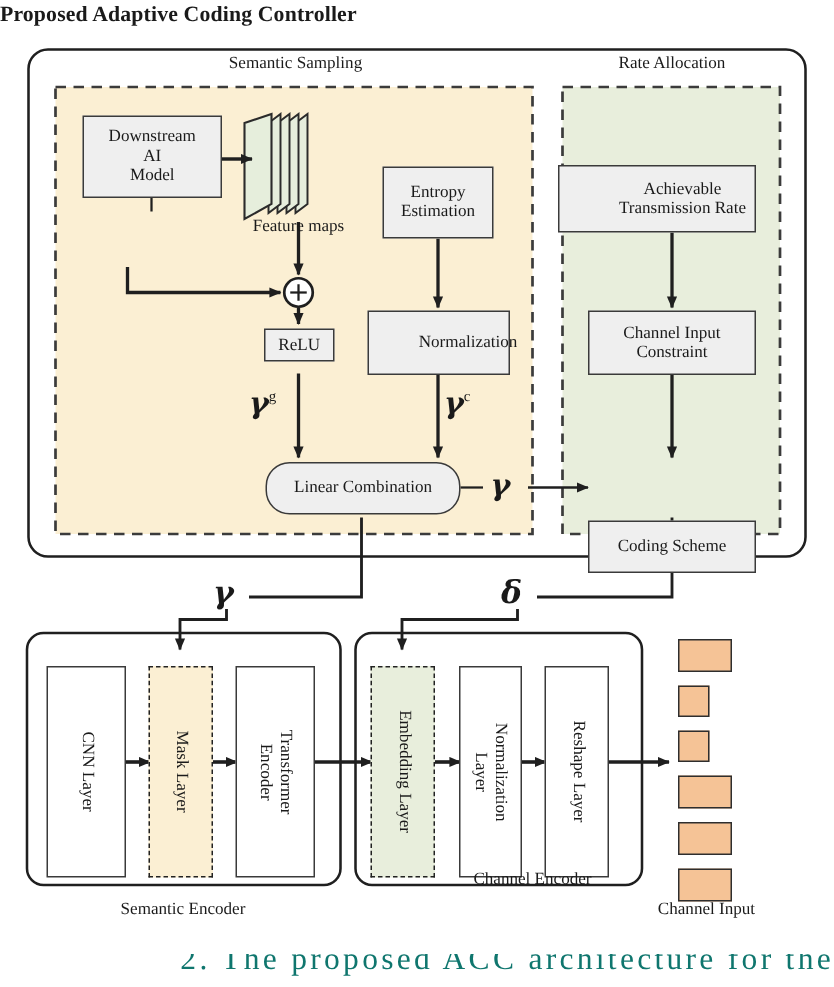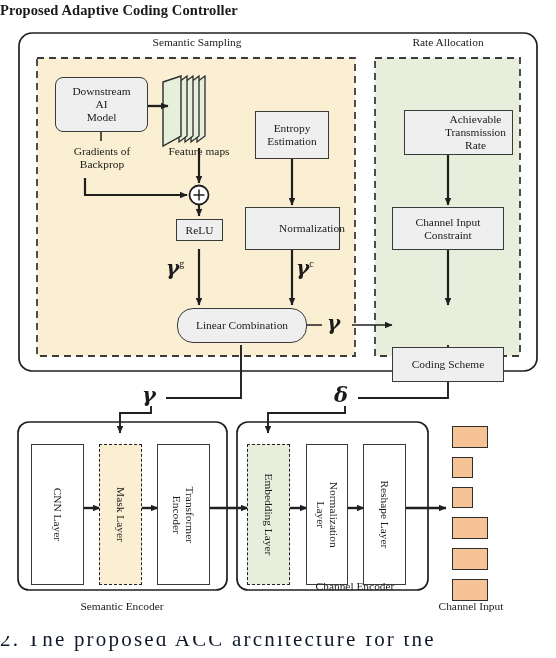--- a/index.html
+++ b/index.html
@@ -21,22 +21,22 @@
         text-align:center;}
 
   .greek{position:absolute;font-family:"DejaVu Serif",serif;font-weight:bold;
          font-style:italic;font-size:20px;line-height:1;}
   .greek .sup{font-size:10px;font-style:normal;font-weight:normal;
               vertical-align:super;font-family:"Liberation Serif",serif;}
 
   .plain{position:absolute;font-size:11.4px;text-align:center;line-height:1.18;
          white-space:nowrap;}
   .chblk{position:absolute;box-sizing:border-box;border:1.6px solid #2e2e2e;}
-  .caption{position:absolute;left:0;top:636px;width:556px;text-align:left;
-           font-size:21px;letter-spacing:2.2px;color:#0f172a;overflow:hidden;height:22px;}
+  .caption{position:absolute;left:0;top:636px;width:556px;text-align:right;
+           font-size:21px;letter-spacing:2.2px;color:#0f766e;overflow:hidden;height:22px;}
   .caption span{display:inline-block;transform:translateY(-9px);}
 </style>
 </head>
 <body>
 
 <div id="stage">
 
   <div class="ttl">Proposed Adaptive Coding Controller</div>
 
   <svg id="svgroot" viewBox="0 0 556 658" xmlns="http://www.w3.org/2000/svg">
@@ -109,43 +109,41 @@
 
     <line x1="290" y1="508" x2="307" y2="508" stroke="#1f1f1f" stroke-width="2.4" marker-end="url(#ah)"></line>
     <line x1="347" y1="508" x2="364" y2="508" stroke="#1f1f1f" stroke-width="2.4" marker-end="url(#ah)"></line>
 
     <line x1="406" y1="508" x2="446" y2="508" stroke="#1f1f1f" stroke-width="2.4" marker-end="url(#ah)"></line>
   </svg>
 
   <div class="seclbl" style="left:117px;top:36px;width:160px;">Semantic Sampling</div>
   <div class="seclbl" style="left:378px;top:36px;width:140px;">Rate Allocation</div>
 
-  <div class="box" style="left:55px;top:77px;width:93px;height:55px;white-space:pre-line;border-radius:8px;">Downstream
+  <div class="box" style="left:55px;top:77px;width:93px;height:55px;white-space:pre-line;">Downstream
 AI
 Model</div>
 
   <div class="box" style="left:255px;top:111px;width:74px;height:48px;white-space:pre-line;">Entropy
 Estimation</div>
 
   <div class="box" style="left:176px;top:219px;width:47px;height:22px;">ReLU</div>
 
   <div class="box" style="left:245px;top:207px;width:95px;height:43px;padding-left:39px;">Normalization</div>
 
   <div class="box" style="left:177px;top:308px;width:130px;height:35px;border-radius:16px;">Linear Combination</div>
 
-  <div class="box" style="left:404px;top:110px;width:109px;height:45px;white-space:pre-line;padding-left:34px;">Achievable
+  <div class="box" style="left:372px;top:110px;width:132px;height:45px;white-space:pre-line;padding-left:34px;">Achievable
 Transmission Rate</div>
 
   <div class="box" style="left:392px;top:207px;width:112px;height:43px;white-space:pre-line;">Channel Input
 Constraint</div>
 
   <div class="box" style="left:392px;top:308px;width:112px;height:35px;margin-top:39px;">Coding Scheme</div>
 
-  <div class="plain" style="left:41px;top:145px;width:122px;white-space:pre-line;">Gradients of
-Backprop</div>
 
   <div class="plain" style="left:145px;top:145px;width:108px;">Feature maps</div>
 
   <div class="greek" style="left:166px;top:258px;">
     <span>γ</span><span class="sup">g</span>
   </div>
   <div class="greek" style="left:296px;top:258px;">
     <span>γ</span><span class="sup">c</span>
   </div>
   <div class="greek" style="left:327px;top:313px;">γ</div>

